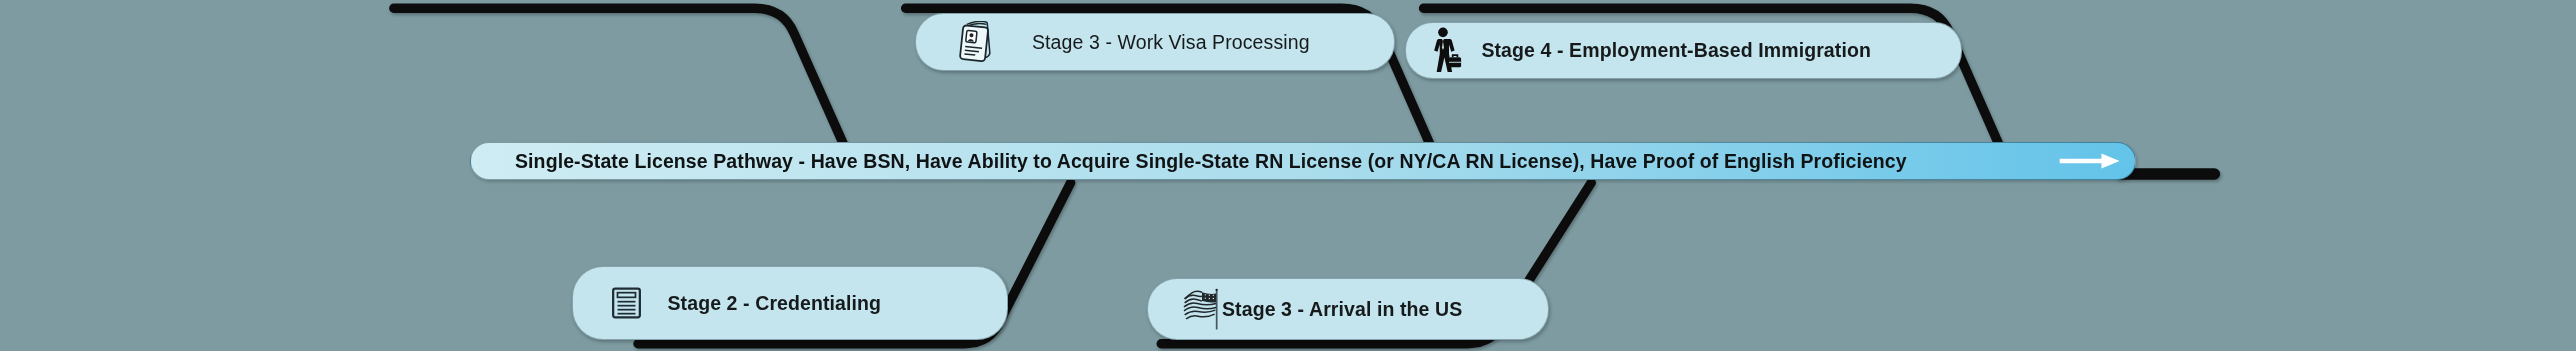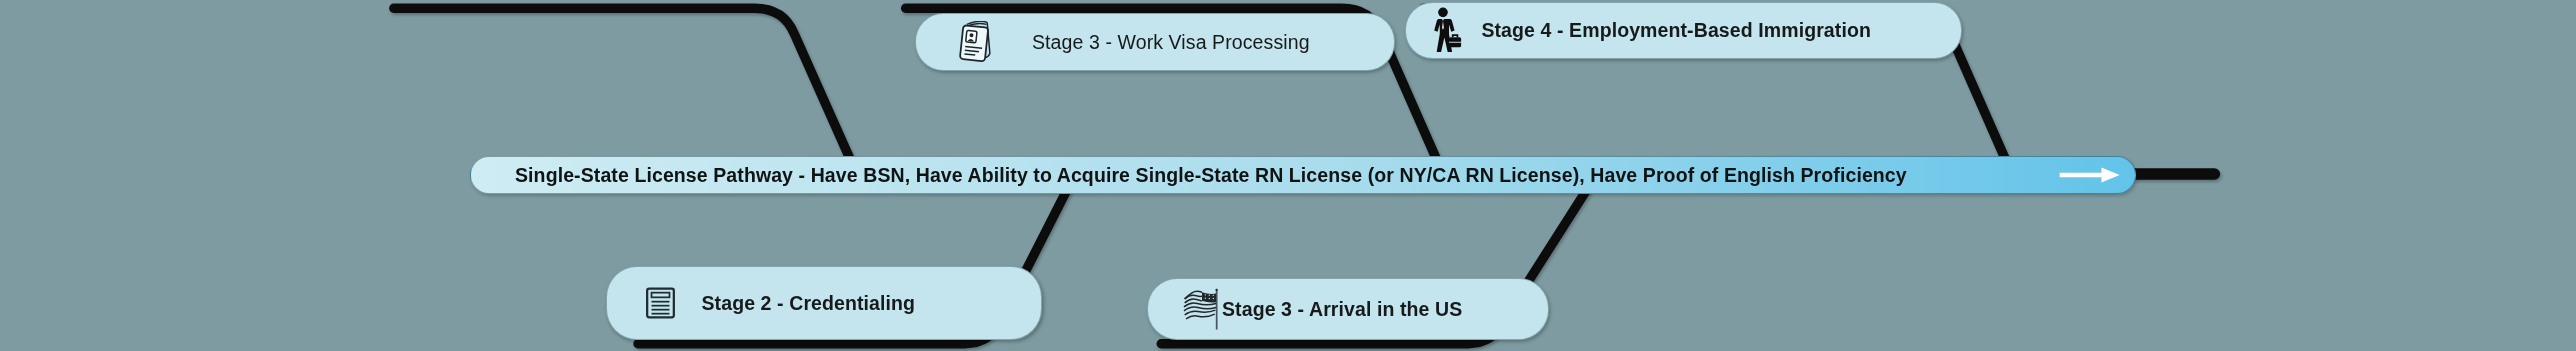--- a/index.html
+++ b/index.html
@@ -34,28 +34,28 @@
     color:var(--text-color);
     white-space:nowrap;
   }
   .pill .label{font-size:19.5px;letter-spacing:0.1px;}
   .pill .label .b{font-weight:800;}
   .pill .label .r{font-weight:500;}
   #pill-stage2 .label .b{font-weight:700;}
   #pill-stage4 .label .r, #pill-arrival .label .r{font-weight:600;}
   #pill-stage1{left:362px;top:13.4px;width:433px;height:56px;border-radius:28px;padding-left:32px;gap:8.7px;}
   #pill-visa  {left:915px;top:13.4px;width:436px;height:56px;border-radius:28px;padding-left:42px;gap:40px;}
-  #pill-stage4{left:1405px;top:2px;width:531px;height:55px;border-radius:27.5px;padding-left:24px;gap:17.4px;}
-  #pill-stage2{left:606px;top:266px;width:396px;height:72px;border-radius:31px;padding-left:38px;gap:25.5px;text-align:right;}
+  #pill-stage4{left:1405px;top:22px;width:531px;height:55px;border-radius:27.5px;padding-left:24px;gap:17.4px;}
+  #pill-stage2{left:572px;top:266px;width:396px;height:72px;border-radius:31px;padding-left:38px;gap:25.5px;text-align:right;}
   #pill-arrival{left:1147px;top:278px;width:366px;height:60px;border-radius:30px;padding-left:34px;}
   .icon{display:inline-flex;align-items:center;justify-content:center;flex:0 0 auto;}
   
   .banner{
     position:absolute;
-    left:470px;top:156px;width:1666px;height:38px;
+    left:470px;top:142px;width:1666px;height:38px;
     border-radius:19.5px;
     background:linear-gradient(90deg,var(--banner-start) 0%,var(--banner-mid) 52%,var(--banner-end) 100%);
     border:0.7px solid rgba(10,35,45,0.4);
     box-shadow:1.3px 2px 3.4px rgba(0,0,0,0.2);
     display:flex;align-items:center;
     box-sizing:border-box;
     padding-left:44px;padding-right:74px;
   }
   .banner .banner-text{
     font-size:19.5px;font-weight:700;color:#101314;

